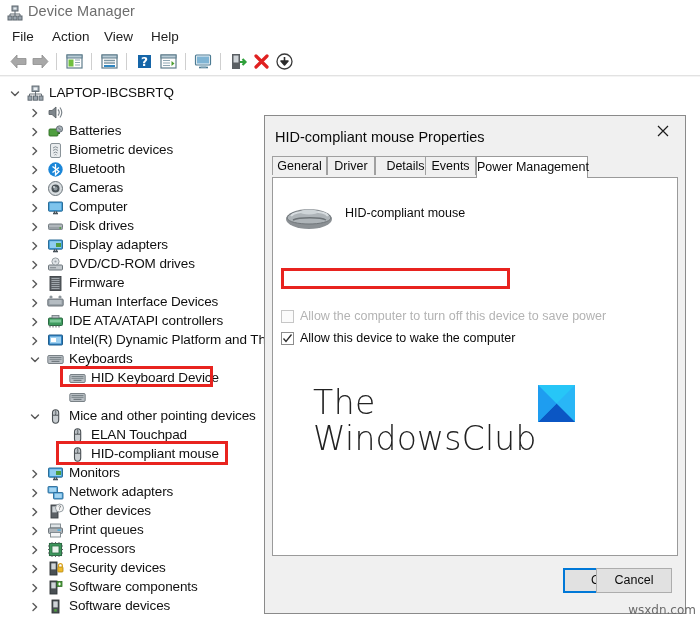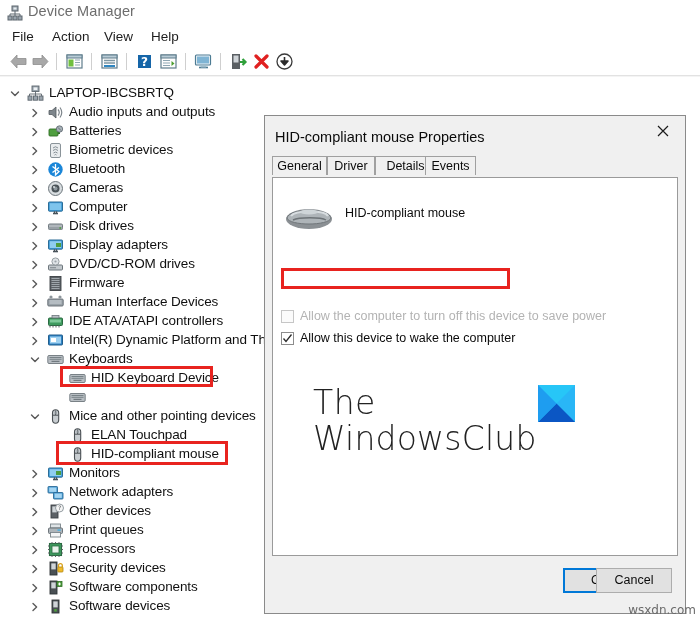--- a/index.html
+++ b/index.html
@@ -244,21 +244,20 @@
           <span class="chev" style="left:28px">
             <svg width="10" height="10" viewBox="0 0 10 10">
               <path d="M3 1.5 L6.6 5 L3 8.5" stroke="#5a5a5a" stroke-width="1.4" fill="none" stroke-linecap="round" stroke-linejoin="round"></path>
             </svg>
           </span>
           <span class="ticon" style="left:47px"><svg width="17" height="17" viewBox="0 0 17 17">
               <path d="M2 6.5 H5 L9 3 V14 L5 10.5 H2 Z" fill="#7e868c" stroke="#545b60" stroke-width="0.8"></path>
               <path d="M11 5.5 Q13.5 8.5 11 11.5" stroke="#7e868c" stroke-width="1.2" fill="none"></path>
               <path d="M13 3.5 Q16.5 8.5 13 13.5" stroke="#7e868c" stroke-width="1.2" fill="none"></path>
             </svg></span>
-          <span class="tlabel" style="left:69px">Audio inputs and outputs</span>
         </div>
         <div class="trow" style="top:42px">
           <span class="chev" style="left:28px">
             <svg width="10" height="10" viewBox="0 0 10 10">
               <path d="M3 1.5 L6.6 5 L3 8.5" stroke="#5a5a5a" stroke-width="1.4" fill="none" stroke-linecap="round" stroke-linejoin="round"></path>
             </svg>
           </span>
           <span class="ticon" style="left:47px"><svg width="17" height="17" viewBox="0 0 17 17">
               <rect x="2" y="6" width="9" height="7" rx="1" fill="#4f9e3f" stroke="#2f6e25" stroke-width="0.9"></rect>
               <rect x="11" y="8" width="2" height="3" fill="#2f6e25"></rect>
@@ -597,20 +596,21 @@
     <svg width="12" height="12" viewBox="0 0 12 12">
       <path d="M1 1 L11 11 M11 1 L1 11" stroke="#1b1b1b" stroke-width="1.2"></path>
     </svg>
   </div>
 
   <div class="tabstrip">
     <div class="tab" style="left:0px;width:55px;">General</div>
     <div class="tab" style="left:55px;width:48px;">Driver</div>
     <div class="tab" style="left:103px;width:61px;">Details</div>
     <div class="tab" style="left:153px;width:51px;">Events</div>
+    <div class="tab active" style="left:204px;width:112px;">Power Management</div>
   </div>
 
   <div class="tabpanel">
 
     <div class="dev-row">
       <span style="position:absolute;left:0;top:0;">
         <svg width="52" height="34" viewBox="0 0 52 34">
           <ellipse cx="26" cy="21" rx="23" ry="10" fill="#8b9094"></ellipse>
           <path d="M4 20 C6 10, 46 10, 48 20 C46 28, 6 28, 4 20 Z" fill="#aeb4b8" stroke="#70767a" stroke-width="1"></path>
           <path d="M8 18 C12 12, 42 12, 45 18" stroke="#d8dde0" stroke-width="2.2" fill="none"></path>

